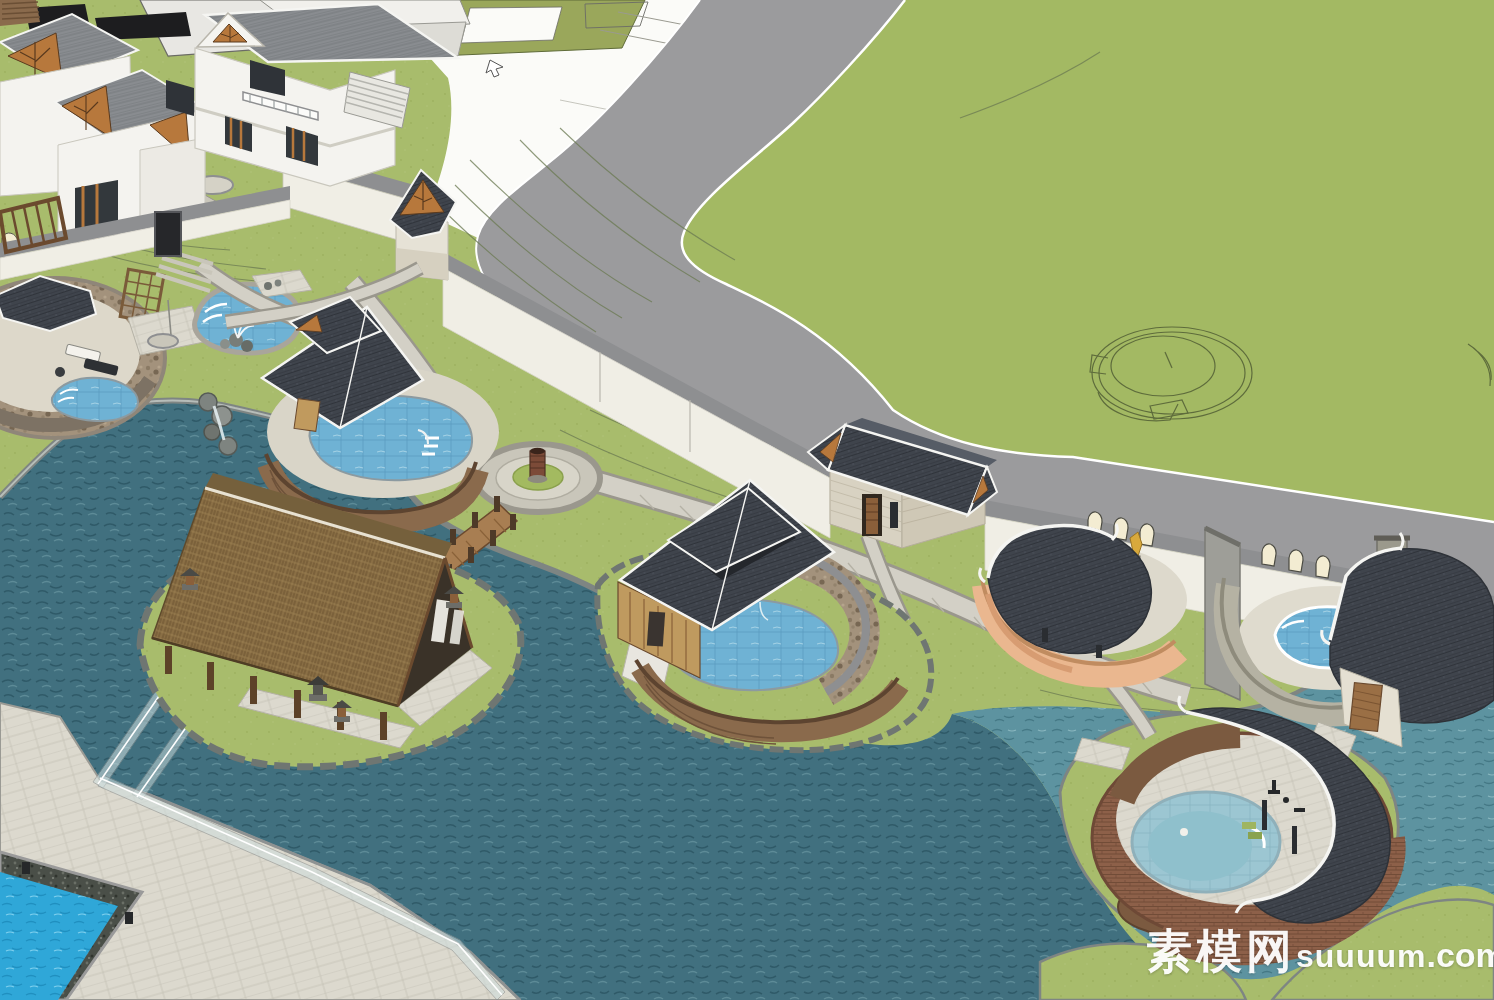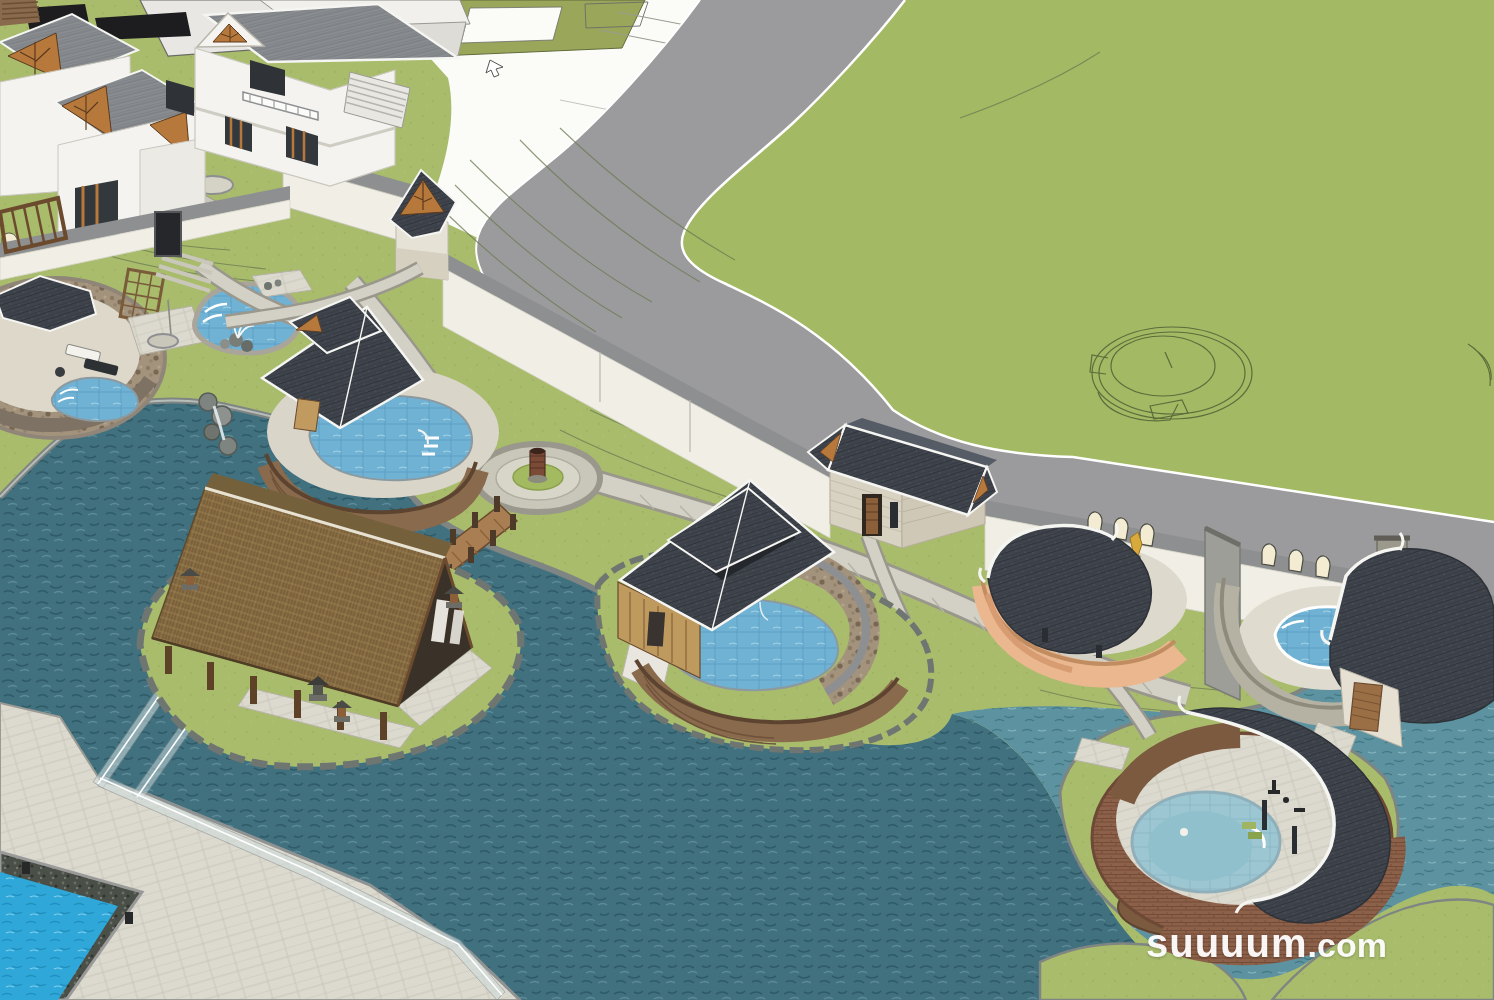--- a/index.html
+++ b/index.html
@@ -4,21 +4,21 @@
 <style>
   html,body{margin:0;padding:0;background:#222;}
   #stage{position:relative;width:1494px;height:1000px;overflow:hidden;
          font-family:"Liberation Sans",sans-serif;background:#a8bc6c;}
   #stage svg{position:absolute;left:0;top:0;}
   #watermark{position:absolute;left:1146px;top:921px;display:flex;align-items:baseline;
              color:#fff;opacity:.95;white-space:nowrap;user-select:none;
              text-shadow:0 1px 3px rgba(0,0,0,.25);}
   #watermark .cn{font-size:46px;font-weight:bold;letter-spacing:4px;
                  font-family:"Liberation Sans","DejaVu Sans",sans-serif;}
-  #watermark .latin{font-size:40px;font-weight:bold;letter-spacing:1px;}
+  #watermark .latin{font-size:32px;font-weight:bold;letter-spacing:1px;}
   #watermark .tld{font-size:34px;font-weight:bold;}
 </style>
 </head>
 <body>
 
 <div id="stage">
 <svg width="1494" height="1000" viewBox="0 0 1494 1000">
 <defs>
   <pattern id="pondTex" width="34" height="26" patternUnits="userSpaceOnUse">
     <rect width="34" height="26" fill="#41707f"></rect>
@@ -535,16 +535,17 @@
 
   <g stroke="#6b4a2e" fill="none">
     <path d="M0,212 L58,198 L66,238 L6,252 Z" stroke-width="4"></path>
     <path d="M12,210 l8,38 M24,207 l8,38 M36,204 l8,38 M48,201 l8,38" stroke-width="2.5"></path>
   </g>
 </g>
 
 </svg>
 
 <div id="watermark">
+  <span class="cn">素模网</span>
       <span class="latin">suuuum</span>
       <span class="tld">.com</span>
 </div>
 </div>
 
 </body></html>

